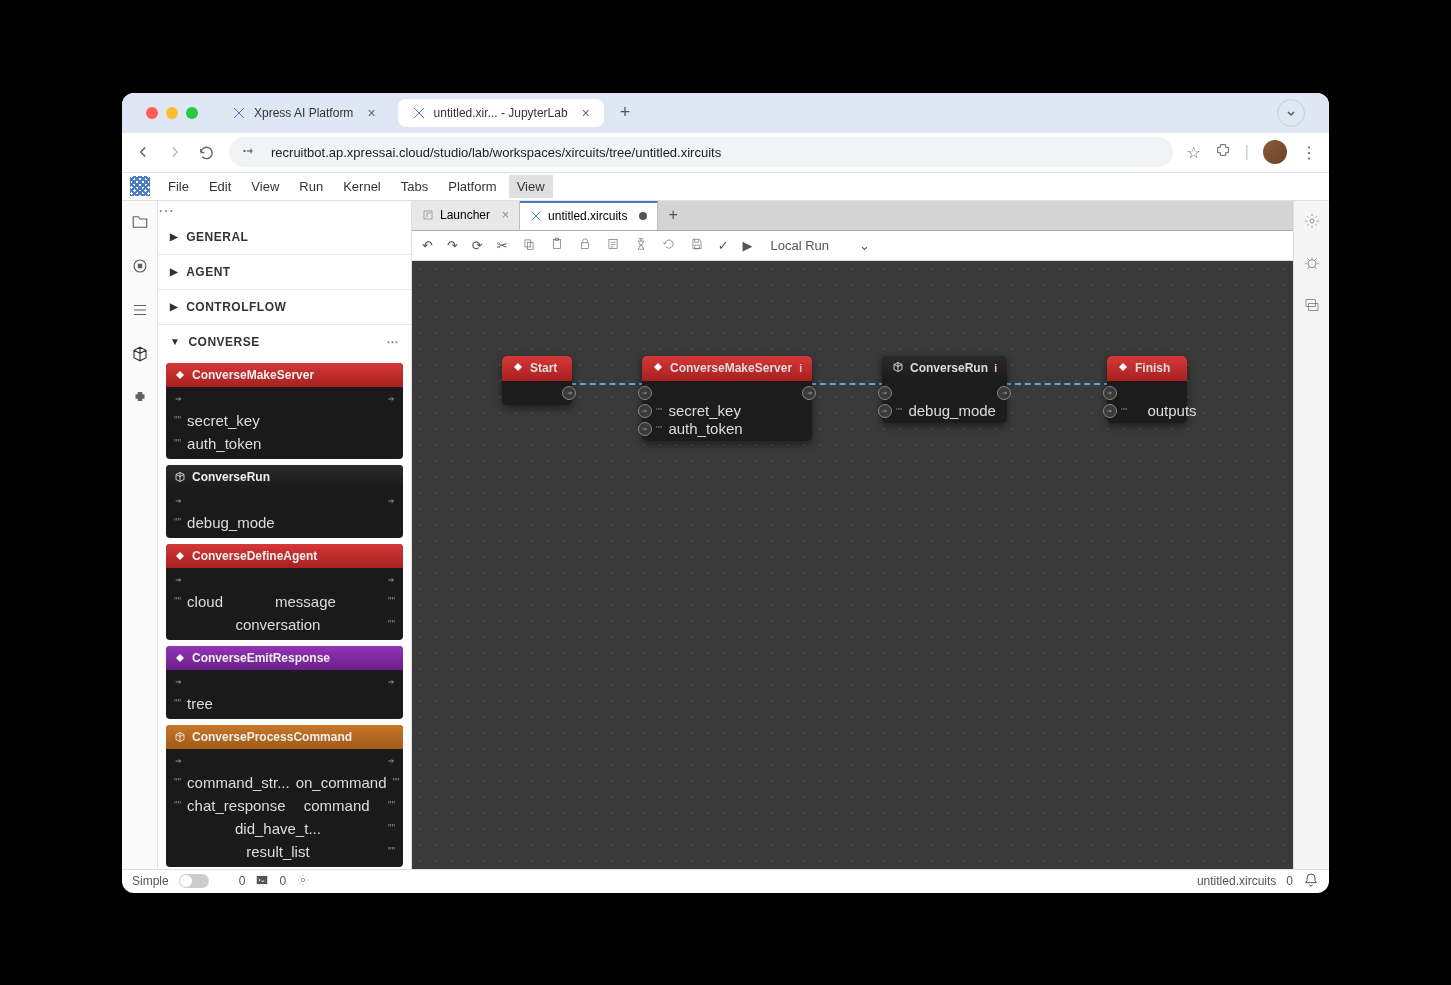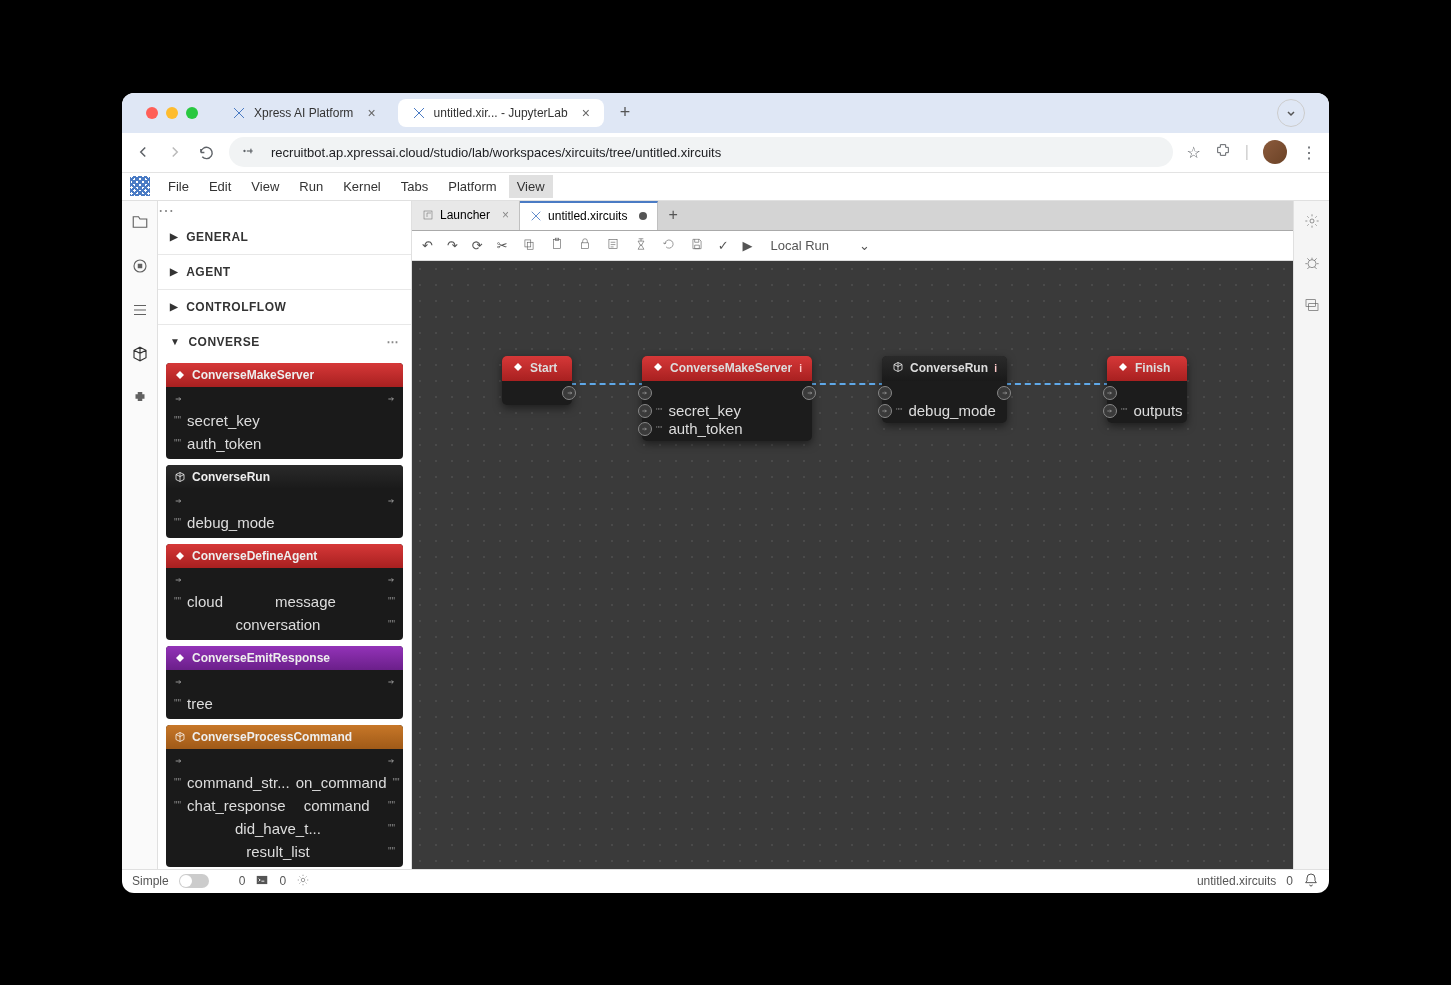--- a/index.html
+++ b/index.html
@@ -534,21 +534,21 @@
                     </svg>
                   </span>
                 </div>
                 <div class="node-port-row" style="height:18px">
                   <span class="port-circle in">
                     <svg width="10" height="10" viewBox="0 0 24 24">
                       <path d="M4 12h12m-4-4l4 4-4 4" stroke="#aaa" fill="none" stroke-width="2"></path>
                     </svg>
                   </span>
                   <span style="margin-left:6px;color:#777;font-size:9px">""</span>
-                  <span class="port-label" style="margin-left:2px">outputs</span>
+                  <span class="port-label" style="margin-left:16px">outputs</span>
                 </div>
               </div>
             </div>
           </div>
       </div>
 
       <div class="right-bar">
         <span><svg width="16" height="16" viewBox="0 0 24 24">
               <circle cx="12" cy="12" r="3" fill="none" stroke="#616161"></circle>
               <path d="M12 2v3M12 19v3M2 12h3M19 12h3M5 5l2 2M17 17l2 2M19 5l-2 2M7 17l-2 2" stroke="#616161"></path>

